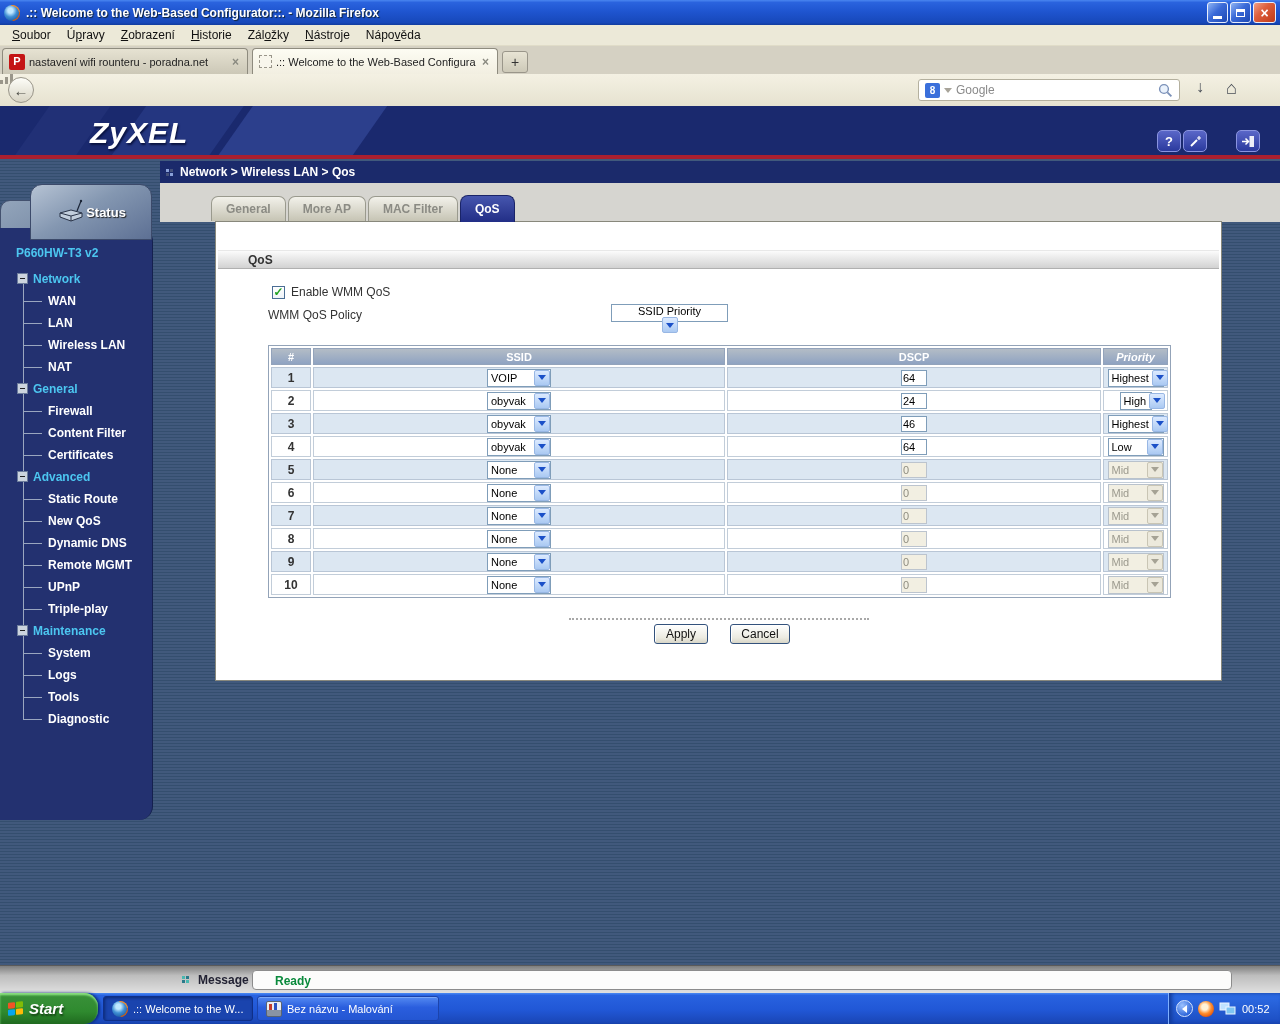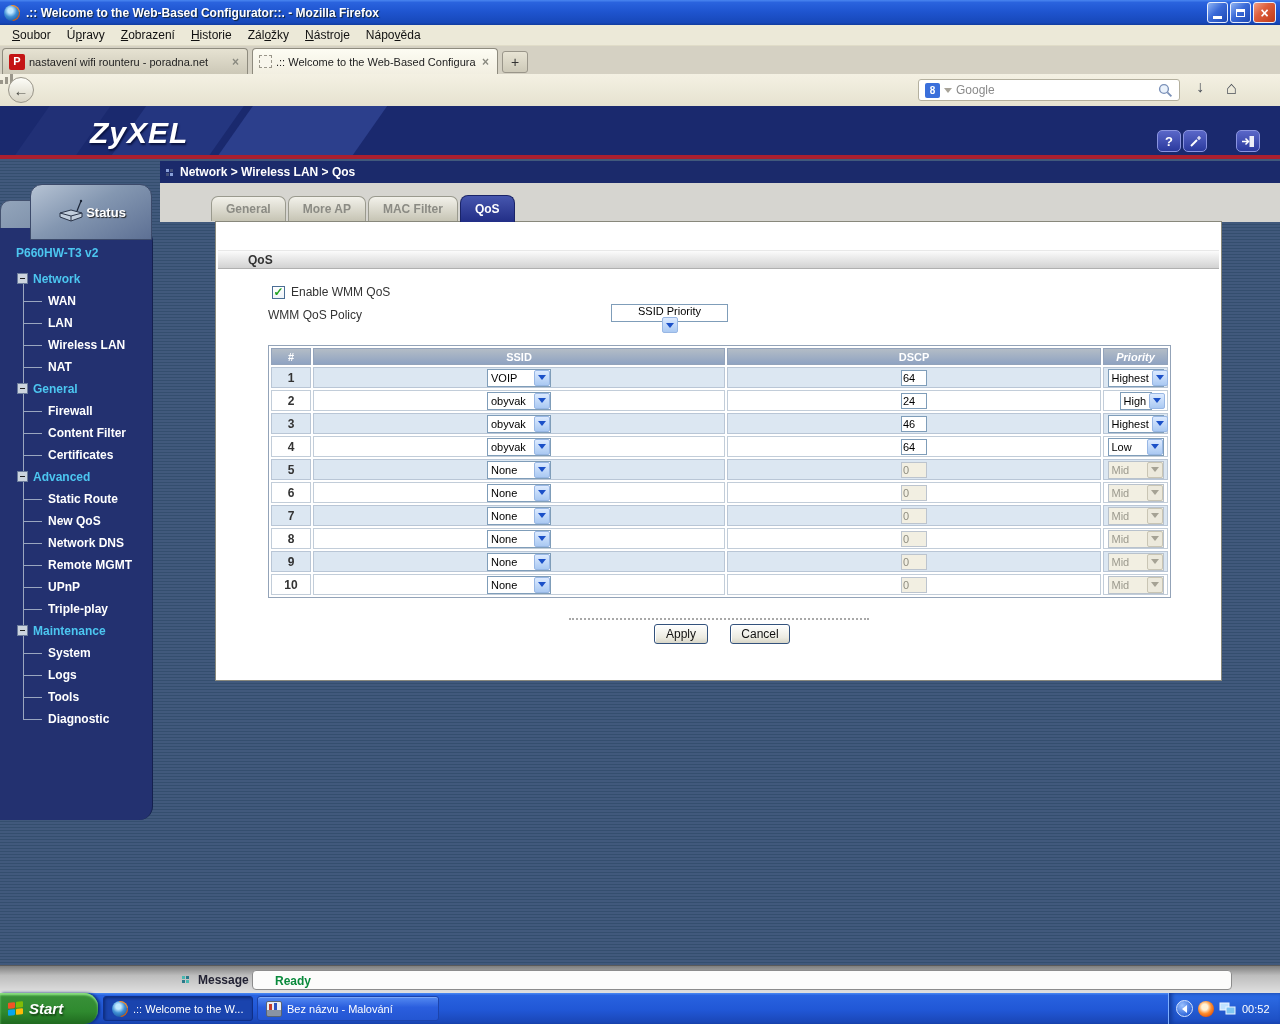--- a/index.html
+++ b/index.html
@@ -326,21 +326,21 @@
         <span class="minus"></span>
         <span class="tlabel">Advanced</span>
       </div>
       <div class="trow child">
         <span class="tlabel">Static Route</span>
       </div>
       <div class="trow child">
         <span class="tlabel">New QoS</span>
       </div>
       <div class="trow child">
-        <span class="tlabel">Network DNS</span>
+        <span class="tlabel">Dynamic DNS</span>
       </div>
       <div class="trow child">
         <span class="tlabel">Remote MGMT</span>
       </div>
       <div class="trow child">
         <span class="tlabel">UPnP</span>
       </div>
       <div class="trow child">
         <span class="tlabel">Triple-play</span>
       </div>

